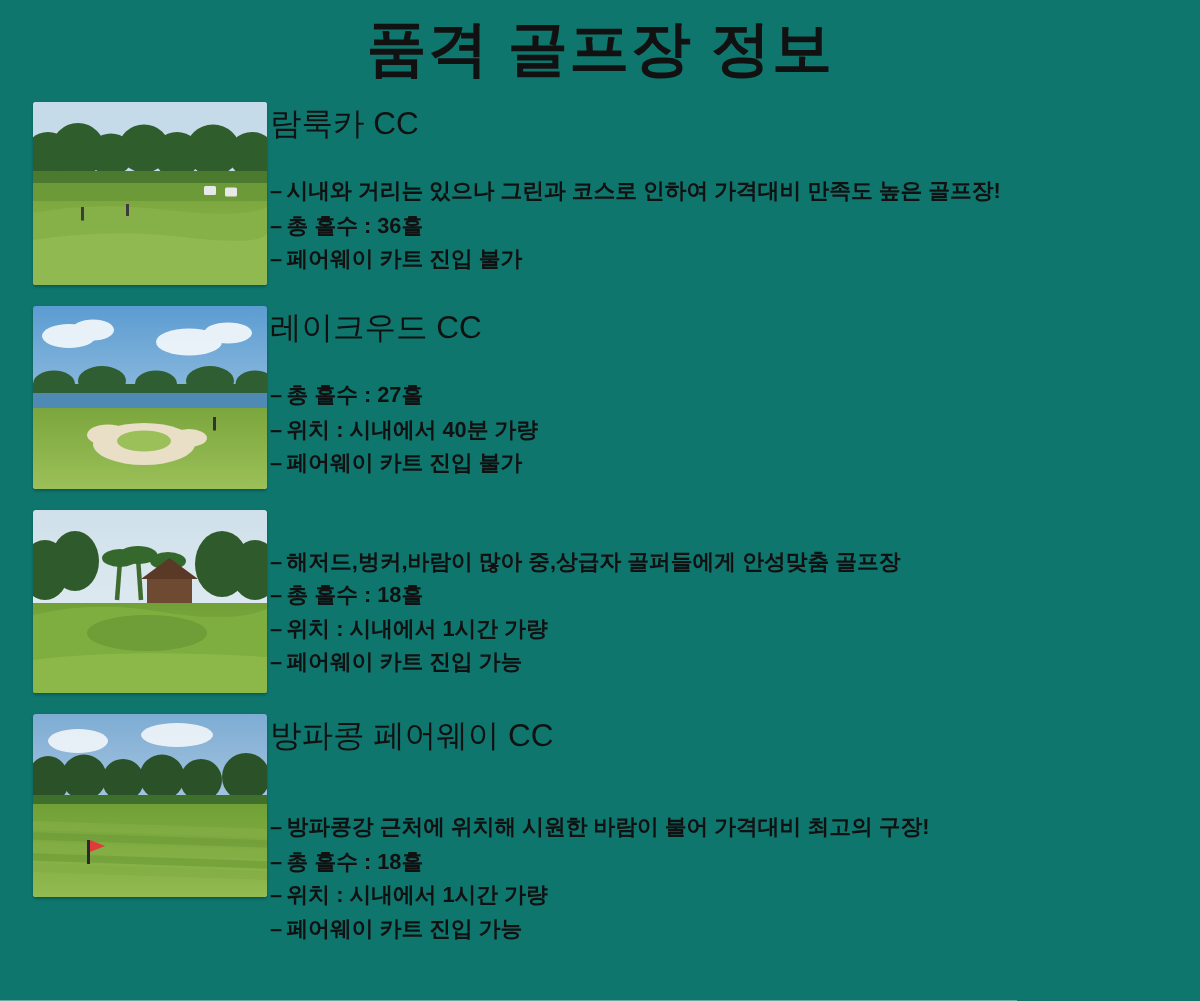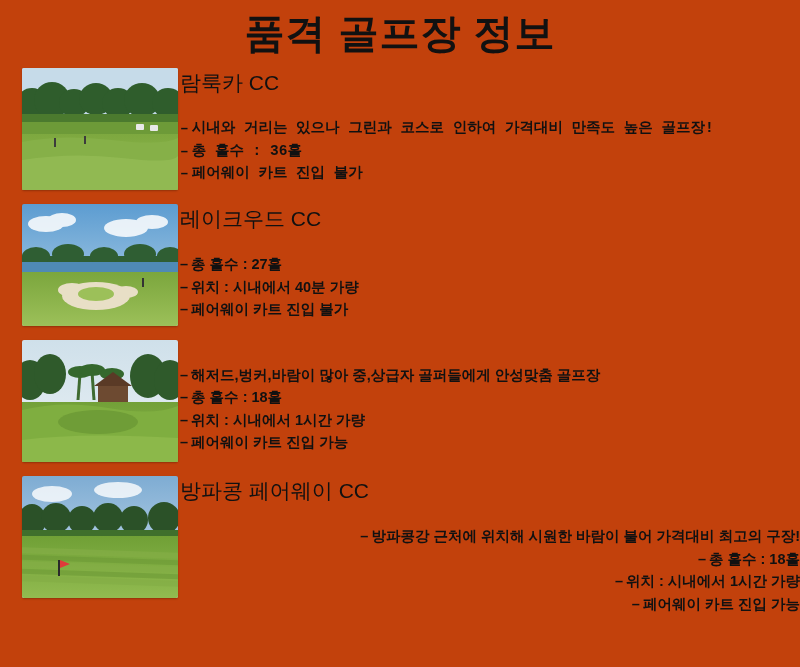--- a/index.html
+++ b/index.html
@@ -10,21 +10,21 @@
     width: 800px;
     height: 667px;
     background: #ffffff;
     font-family: "Liberation Sans", sans-serif;
     overflow: hidden;
   }
   .page {
     position: relative;
     width: 800px;
     height: 667px;
-    background: #c2410c;
+    background: #0f766e;
   }
   .page-title {
     text-align: center;
     font-size: 40px;
     font-weight: bold;
     color: #111111;
     letter-spacing: 1px;
     padding-top: 8px;
     padding-bottom: 4px;
     line-height: 1.25;
@@ -87,24 +87,24 @@
     line-height: 1.55;
     white-space: nowrap;
   }
   .dash {
     display: inline-block;
     margin-right: 3px;
   }
 
   
   .course-1 .course-name { margin-top: 0px; }
-  .course-1 .bullets { margin-top: 22px; font-family: Liberation Mono, monospace; }
+  .course-1 .bullets { margin-top: 22px; }
   .course-2 .bullets { margin-top: 22px; }
   .course-3 .bullets { margin-top: 22px; }
-  .course-4 .bullets { margin-top: 22px; text-align: right; }
+  .course-4 .bullets { margin-top: 38px; }
 </style>
 </head>
 <body>
 
 <div class="page">
 
   <div class="page-title">품격 골프장 정보</div>
 
   <div class="courses">
 

